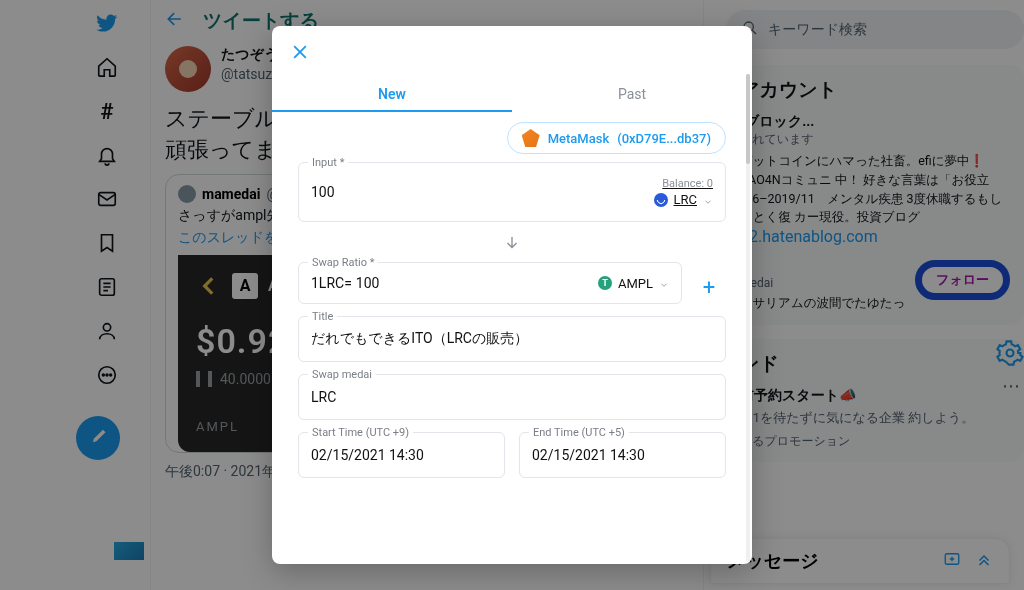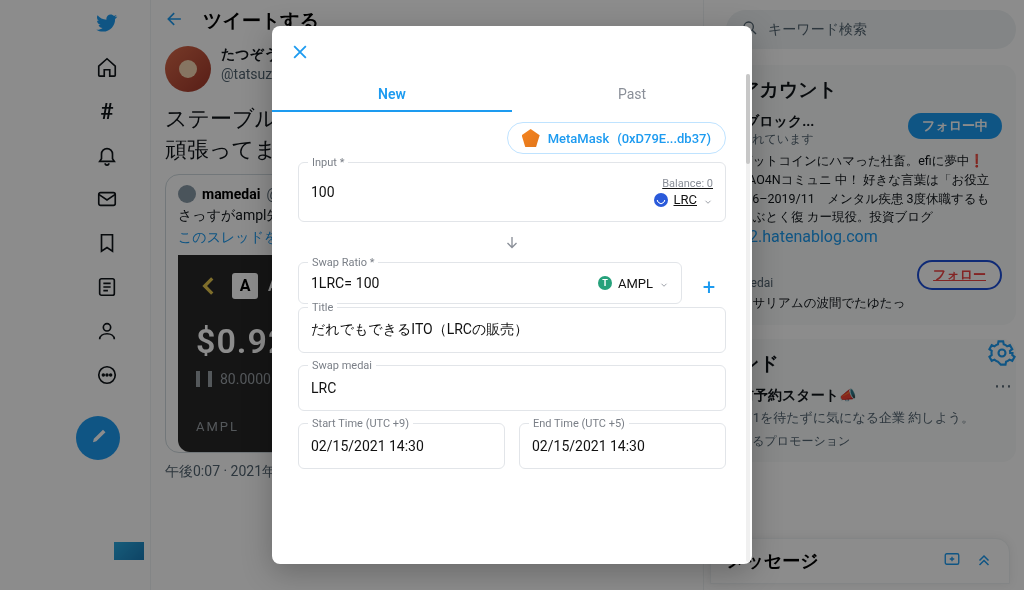--- a/index.html
+++ b/index.html
@@ -7,21 +7,21 @@
 
   
   .twitter-bg { position: absolute; inset: 0; display: flex; }
   .tw-left { width: 150px; padding-top: 10px; display: flex; flex-direction: column; align-items: flex-end; gap: 18px; padding-right: 30px; }
   .tw-left .nav-ic { width: 26px; height: 26px; color: #0f1419; display:flex; align-items:center; justify-content:center; }
   .tw-left .nav-ic svg { width: 22px; height: 22px; }
   .compose-btn { width: 44px; height: 44px; border-radius: 50%; background: #1d9bf0; display:flex; align-items:center; justify-content:center; margin-top: 10px;}
   .compose-btn svg { width:20px; height:20px; color:#fff; }
 
   .tw-main { flex: 1; max-width: 560px; border-left:1px solid #eff3f4; border-right:1px solid #eff3f4; padding: 8px 14px; }
-  .tw-header { display:flex; align-items:center; gap:18px; font-size: 19px; font-weight: 700; color:#000000; margin-bottom: 12px;}
+  .tw-header { display:flex; align-items:center; gap:18px; font-size: 19px; font-weight: 700; color:#0f766e; margin-bottom: 12px;}
   .tw-header svg { width:20px; height:20px; color:#1d9bf0; }
   .tw-tweet { display:flex; gap:10px; }
   .avatar { width:46px; height:46px; border-radius:50%; background: linear-gradient(135deg,#d96a4a,#a0372a); flex-shrink:0; position:relative; overflow:hidden;}
   .avatar::after{ content:""; position:absolute; top:14px; left:14px; width:18px; height:18px; border-radius:50%; background:#f5d6b3;}
   .tw-name-line { display:flex; align-items:center; gap:6px; font-size:14px; margin-bottom:2px;}
   .tw-name { font-weight:700; color:#0f1419; }
   .tw-handle { color:#536471; font-size:14px; }
   .tw-body-text { font-size: 22px; line-height:1.4; color:#0f1419; margin: 12px 0 8px; font-weight:300; }
   .quote-tweet { border:1px solid #cfd9de; border-radius:14px; padding:10px 12px 0; margin-bottom:6px;}
   .quote-head { display:flex; align-items:center; gap:6px; font-size:14px;}
@@ -31,29 +31,29 @@
   .embed-card { background:#272727; border-radius:0 0 12px 12px; color:#fff; padding:18px; margin-top:8px; position:relative;}
   .embed-top { display:flex; align-items:center; gap:10px; margin-bottom:22px;}
   .embed-back{ width:26px;height:26px;border-radius:50%;display:flex;align-items:center;justify-content:center;color:#e7c94f;}
   .embed-logo{ width:26px;height:26px;background:#fff;color:#000;display:flex;align-items:center;justify-content:center;font-weight:700;border-radius:3px;}
   .embed-price{ font-size:34px; font-weight:600; letter-spacing:1px;}
   .embed-sub{ color:#9aa0a6; font-size:14px; margin-top:10px; display:flex;align-items:center;gap:8px;}
   .pause-ic{width:16px;height:16px;border-left:4px solid #9aa0a6;border-right:4px solid #9aa0a6;}
   .embed-foot{ color:#9aa0a6; font-size:13px; margin-top:32px; letter-spacing:2px;}
   .tw-time { color:#536471; font-size:14px; margin-top:10px;}
 
-  .tw-right { flex:1; padding:10px 8px 10px 22px; max-width: 320px;}
+  .tw-right { flex:1; padding:10px 0 10px 22px; max-width: 320px;}
   .search-box { background:#eff3f4; border-radius:999px; padding:10px 16px; display:flex; align-items:center; gap:10px; color:#536471; font-size:14px; margin-bottom:16px;}
   .search-box svg{width:16px;height:16px;}
   .side-card { background:#f7f9f9; border-radius:14px; padding:12px 14px; margin-bottom:14px;}
   .side-head { font-size:19px; font-weight:800; color:#0f1419; margin-bottom:10px;}
   .follow-row{ display:flex; align-items:flex-start; gap:8px; position:relative;}
   .follow-pill{ position:absolute; right:0; top:0; border-radius:999px; padding:4px 14px; font-size:13px; font-weight:700;}
   .pill-filled{ background:#1d9bf0; color:#fff; }
-  .pill-outline{ border:2px solid #1d4ed8; color:#ef4444; background:#fff;text-decoration:underline;}
+  .pill-outline{ border:7px solid #1d4ed8; color:#a21caf; background:#fff;}
   .follow-name{ font-size:14px; font-weight:700; color:#0f1419;}
   .follow-sub{ font-size:12px; color:#536471;}
   .follow-bio{ font-size:12.5px; color:#0f1419; line-height:1.5; margin-top:4px;}
   .bio-link{ color:#1d9bf0;}
   .side-trend{ position:relative; }
   .gear-ic{ position:absolute; right:0; top:0; width:28px;height:28px;border-radius:50%;display:flex;align-items:center;justify-content:center;color:#1d9bf0;}
   .dots-ic{ position:absolute; right:4px; top:36px; color:#536471; font-size:18px;}
   .trend-small{ font-size:12px; color:#536471; margin-top:6px;}
   .trend-title{ font-size:14px; font-weight:700; color:#0f1419; display:flex; align-items:center; gap:4px;}
   .trend-body{ font-size:13px; color:#536471; margin-top:4px;}
@@ -210,21 +210,21 @@
               <svg viewBox="0 0 24 24" fill="none" stroke="currentColor" stroke-width="3">
                 <path d="M15 5l-7 7 7 7"></path>
               </svg>
             </div>
           <div class="embed-logo">A</div>
           <span style="color:#fff;font-weight:600">A</span>
         </div>
         <div class="embed-price">$0.92</div>
         <div class="embed-sub">
             <span class="pause-ic"></span>
-            <span>80.0000</span>
+            <span>40.0000</span>
           </div>
         <div class="embed-foot">AMPL</div>
       </div>
     </div>
     <div class="tw-time">午後0:07 · 2021年2月…</div>
   </div>
 
   <div class="tw-right">
     <div class="search-box">
       <span><svg viewBox="0 0 24 24" fill="none" stroke="currentColor" stroke-width="2">
@@ -236,21 +236,20 @@
 
     <div class="side-card">
       <div class="side-head">アカウント</div>
       <div class="follow-row">
         <div style="flex:1">
           <div class="follow-name">(ブロック...</div>
           <div class="follow-sub">されています</div>
           <div class="follow-bio">ビットコインにハマった社畜。efiに夢中❗ DAO4Nコミュニ 中！ 好きな言葉は「お役立 6/6–2019/11　メンタル疾患 3度休職するもしぶとく復 カー現役。投資ブログ</div>
           <div class="bio-link">12.hatenablog.com</div>
         </div>
-        <div class="follow-pill pill-filled">フォロー中</div>
       </div>
       <div class="follow-row" style="margin-top:14px">
         <div style="flex:1">
           <div class="follow-name">ai</div>
           <div class="follow-sub">medai</div>
           <div class="follow-bio">ーサリアムの波間でたゆたっ</div>
         </div>
         <div class="follow-pill pill-outline">フォロー</div>
       </div>
     </div>
@@ -349,21 +348,21 @@
             <span>AMPL</span>
             <span class="chev"><svg viewBox="0 0 24 24" fill="none" stroke="currentColor" stroke-width="2">
                   <path d="M6 9l6 6 6-6"></path>
                 </svg></span>
           </span>
         </div>
       </div>
       <div class="plus-btn">+</div>
     </div>
 
-    <div class="field-wrap" style="margin-top:3px">
+    <div class="field-wrap" style="margin-top:12px">
       <span class="float-label">Title</span>
       <div class="field">
           <input value="だれでもできるITO（LRCの販売）" style="">
         </div>
     </div>
 
     <div class="field-wrap">
       <span class="float-label">Swap medai</span>
       <div class="field">
         <span class="unit-right">LRC</span>

